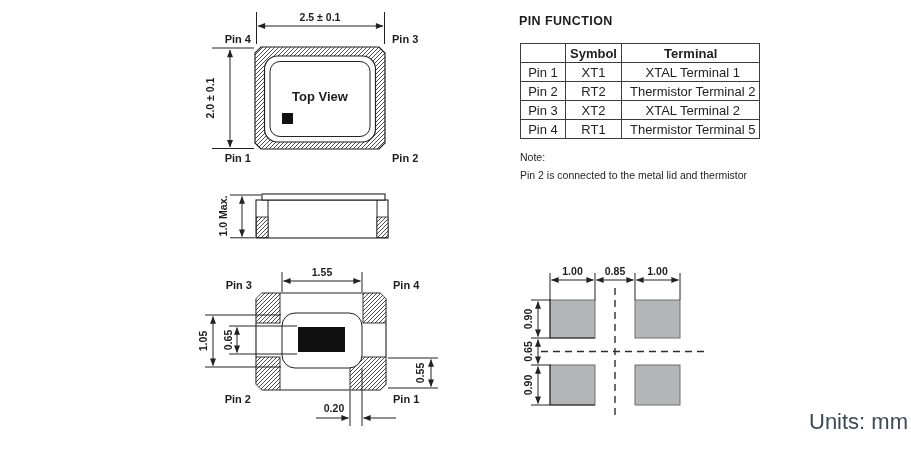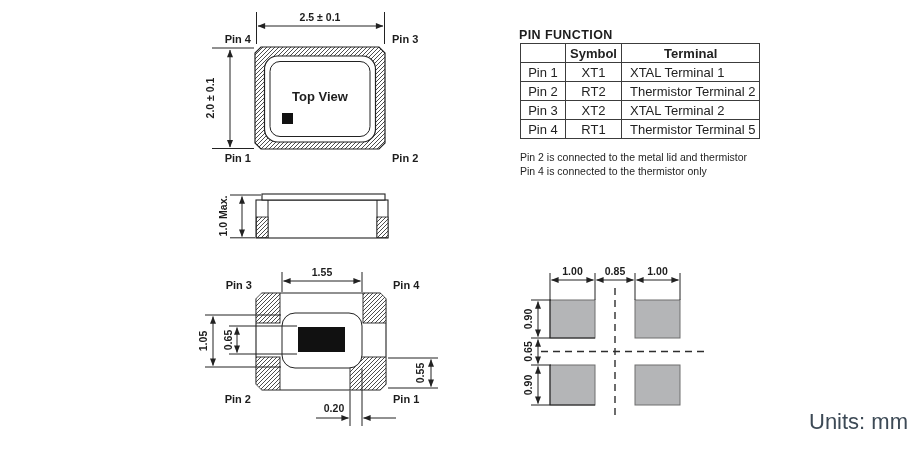--- a/index.html
+++ b/index.html
@@ -18,21 +18,21 @@
   }
   table.pins{
     border-collapse:collapse;table-layout:fixed;
     font-size:13px;color:#222;
   }
   table.pins td,table.pins th{
     border:1px solid #3c3c3c;height:18px;padding:0 4px;
     text-align:center;font-weight:normal;white-space:nowrap;overflow:hidden;
   }
   table.pins th{font-weight:bold;}
-  table.pins td.fn{text-align:left;padding-left:8px;}
+  table.pins td.fn{text-align:center;padding-left:8px;}
   .note{font-size:10.5px;line-height:13.5px;color:#1f1f1f;}
   .note .nt{margin-bottom:4px;}
   #units{font-size:22px;text-align:right;}
 </style>
 </head>
 <body>
 
 <div id="stage">
 
   <svg class="abs" style="left:190px;top:0px" width="240" height="178" viewBox="0 0 240 178">
@@ -136,21 +136,21 @@
       <line x1="206" y1="158" x2="173.5" y2="158" marker-end="url(#ah)"></line>
     </g>
     <text class="dimtxt" x="144" y="152" text-anchor="middle">0.20</text>
 
     <text class="pintxt" x="62" y="29" text-anchor="end">Pin 3</text>
     <text class="pintxt" x="203" y="29">Pin 4</text>
     <text class="pintxt" x="61" y="143" text-anchor="end">Pin 2</text>
     <text class="pintxt" x="203" y="143">Pin 1</text>
   </svg>
 
-  <h3 class="sec abs" style="left:519px;top:28px">PIN FUNCTION</h3>
+  <h3 class="sec abs" style="left:519px;top:14px">PIN FUNCTION</h3>
 
   <table class="pins abs" style="left:520px;top:43px">
     <colgroup>
         <col style="width:45px">
         <col style="width:44px">
         <col style="width:99px">
       </colgroup>
     <tbody>
         <tr>
       <th></th>
@@ -174,22 +174,22 @@
     </tr>
     <tr>
       <td>Pin 4</td>
       <td>RT1</td>
       <td class="fn">Thermistor Terminal 5</td>
     </tr>
   </tbody>
     </table>
 
   <div class="note abs" style="left:520px;top:151px;width:290px">
+    <div class="nt">Note:</div>
     <div>Pin 2 is connected to the metal lid and thermistor</div>
-    <div>Pin 4 is connected to the thermistor only</div>
   </div>
 
 
   <svg class="abs" style="left:505px;top:255px" width="230" height="175" viewBox="0 0 230 175">
 
     <rect x="45" y="45" width="45" height="38" fill="#b4b5b7" stroke="#6e6e6e" stroke-width="1"></rect>
     <rect x="130" y="45" width="45" height="38" fill="#b4b5b7" stroke="#6e6e6e" stroke-width="1"></rect>
     <rect x="45" y="110" width="45" height="40" fill="#b4b5b7" stroke="#6e6e6e" stroke-width="1"></rect>
     <rect x="130" y="110" width="45" height="40" fill="#b4b5b7" stroke="#6e6e6e" stroke-width="1"></rect>
 

